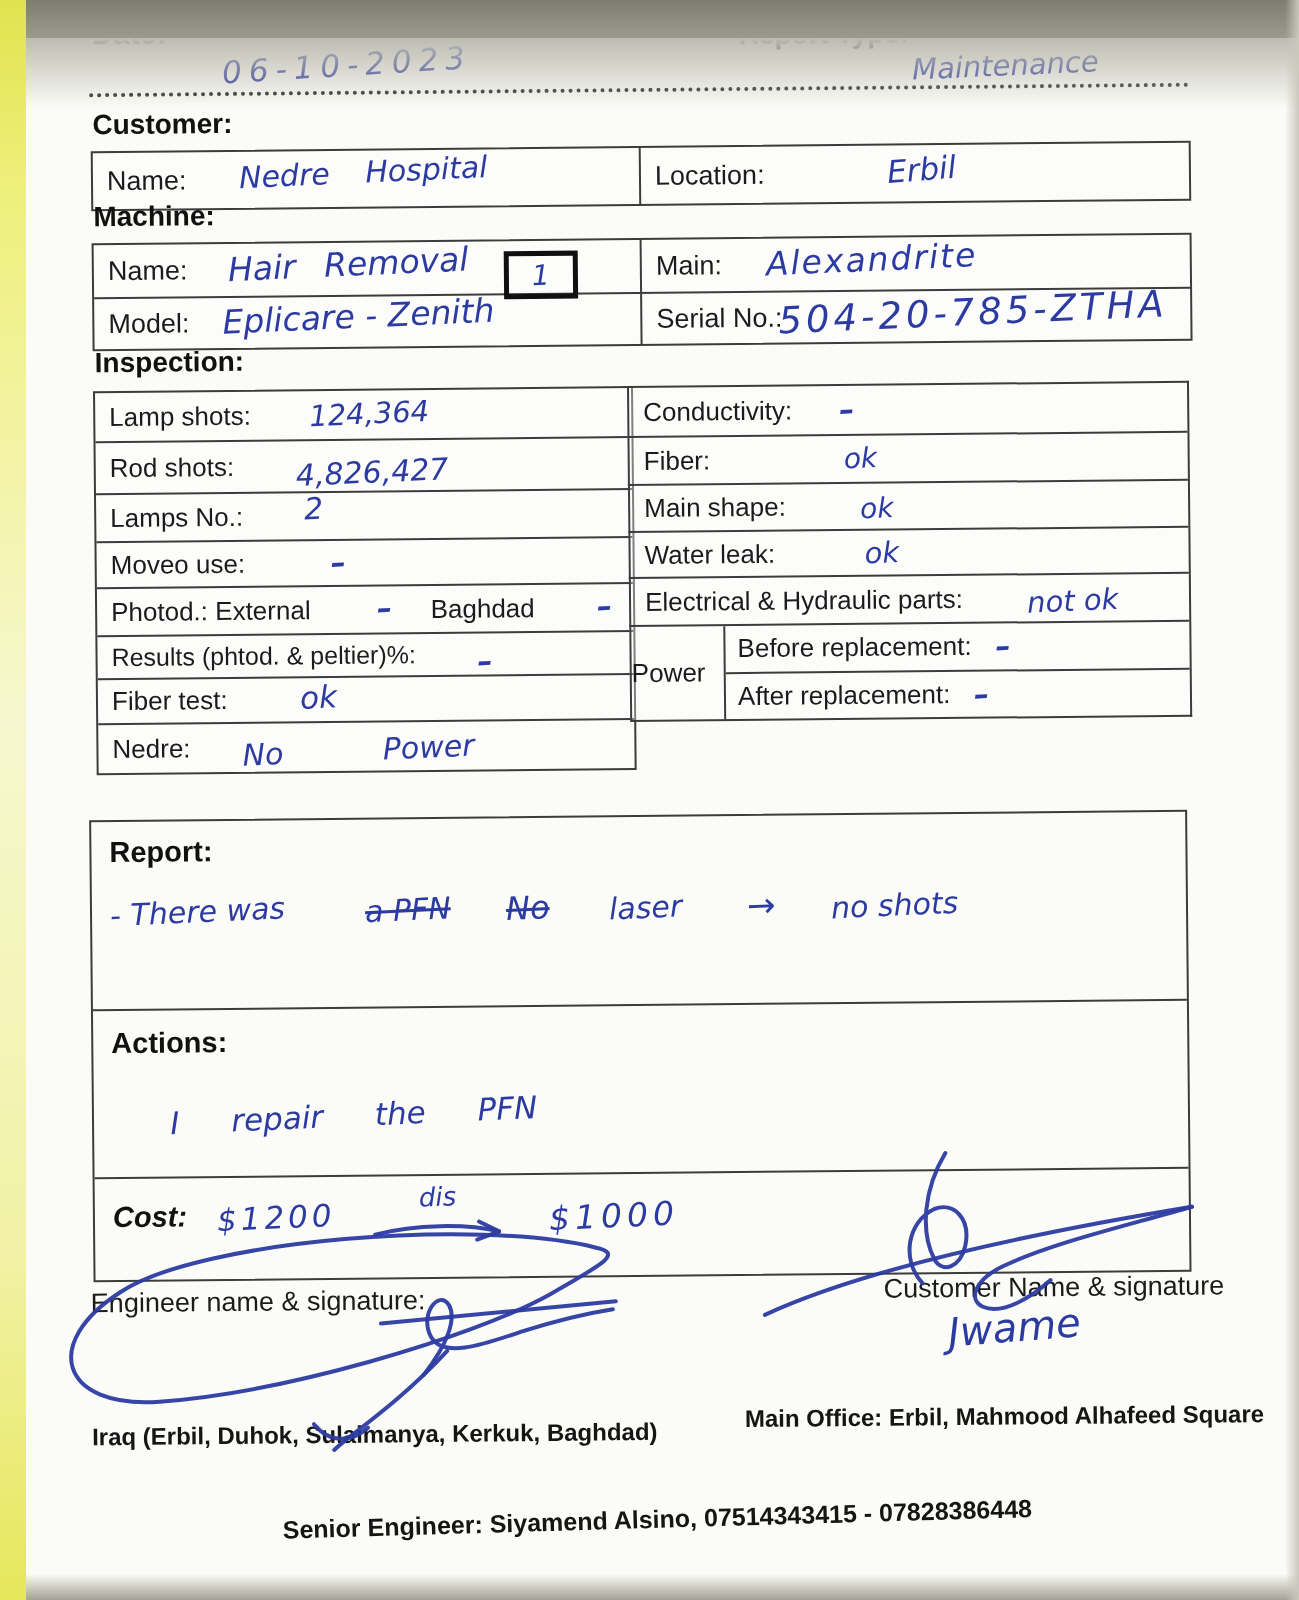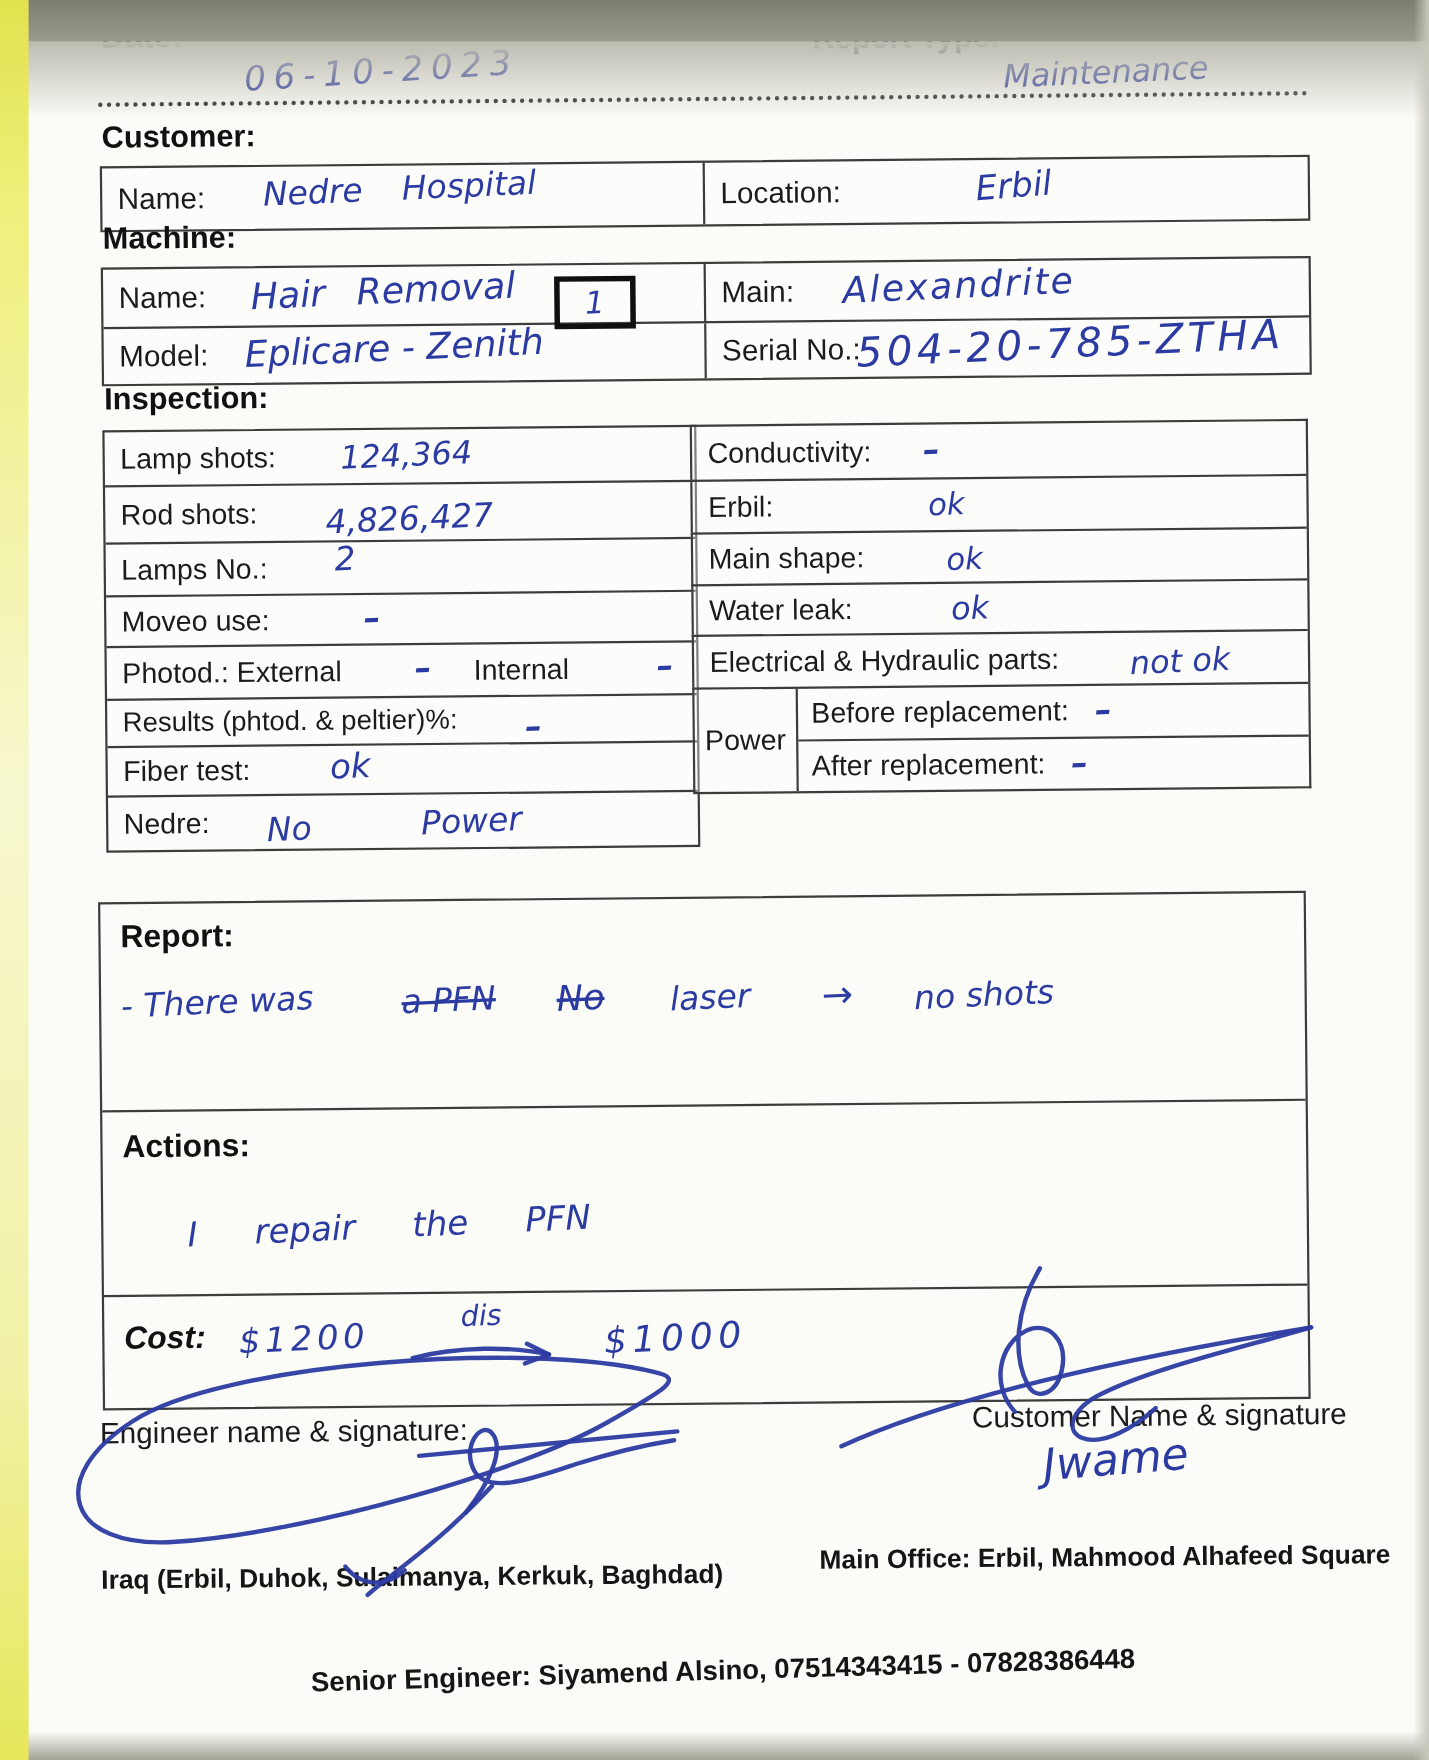--- a/index.html
+++ b/index.html
@@ -104,51 +104,51 @@
           <span class="lbl">Rod shots:</span>
         </div>
       <div class="row" style="height:48px;padding-left:14px;">
           <span class="lbl">Lamps No.:</span>
         </div>
       <div class="row" style="height:46px;padding-left:14px;">
           <span class="lbl">Moveo use:</span>
         </div>
       <div class="row" style="height:48px;padding-left:14px;">
         <span class="lbl">Photod.: External</span>
-        <span class="lbl" style="margin-left:120px;">Internal</span>
+        <span class="lbl" style="margin-left:120px;">Baghdad</span>
       </div>
       <div class="row" style="height:43px;padding-left:14px;">
           <span class="lbl" style="font-size:25px;">Results (phtod. &amp; peltier)%:</span>
         </div>
       <div class="row" style="height:45px;padding-left:14px;">
           <span class="lbl">Fiber test:</span>
         </div>
       <div class="row" style="height:50px;padding-left:14px;">
           <span class="lbl">Nedre:</span>
         </div>
     </div>
 
     <div class="tbl" style="left:630px;top:386px;width:560px;height:332px;border-left:none;">
       <div class="row" style="height:48px;padding-left:14px;border-left:2px solid #3c3c3c;">
           <span class="lbl">Conductivity:</span>
         </div>
       <div class="row" style="height:48px;padding-left:14px;border-left:2px solid #3c3c3c;">
-          <span class="lbl">Erbil:</span>
+          <span class="lbl">Fiber:</span>
         </div>
       <div class="row" style="height:47px;padding-left:14px;border-left:2px solid #3c3c3c;">
           <span class="lbl">Main shape:</span>
         </div>
       <div class="row" style="height:46px;padding-left:14px;border-left:2px solid #3c3c3c;">
           <span class="lbl">Water leak:</span>
         </div>
       <div class="row" style="height:48px;padding-left:14px;border-left:2px solid #3c3c3c;">
           <span class="lbl">Electrical &amp; Hydraulic parts:</span>
         </div>
       <div class="row" style="height:95px;border-left:2px solid #3c3c3c;padding-left:0;">
-        <div class="cell" style="width:92px;justify-content:center;padding-left:0;">
+        <div class="cell" style="width:92px;justify-content:flex-start;padding-left:0;">
             <span class="lbl">Power</span>
           </div>
         <div class="vline" style="flex:1;height:100%;display:flex;flex-direction:column;">
           <div style="height:47px;display:flex;align-items:center;padding-left:12px;box-sizing:border-box;">
             <span class="lbl">Before replacement:</span>
             <span class="hw" style="position:static;margin-left:24px;font-size:30px;font-weight:bold;">–</span>
           </div>
           <div style="height:48px;display:flex;align-items:center;padding-left:12px;box-sizing:border-box;border-top:2px solid #3c3c3c;">
             <span class="lbl">After replacement:</span>
             <span class="hw" style="position:static;margin-left:24px;font-size:30px;font-weight:bold;">–</span>

